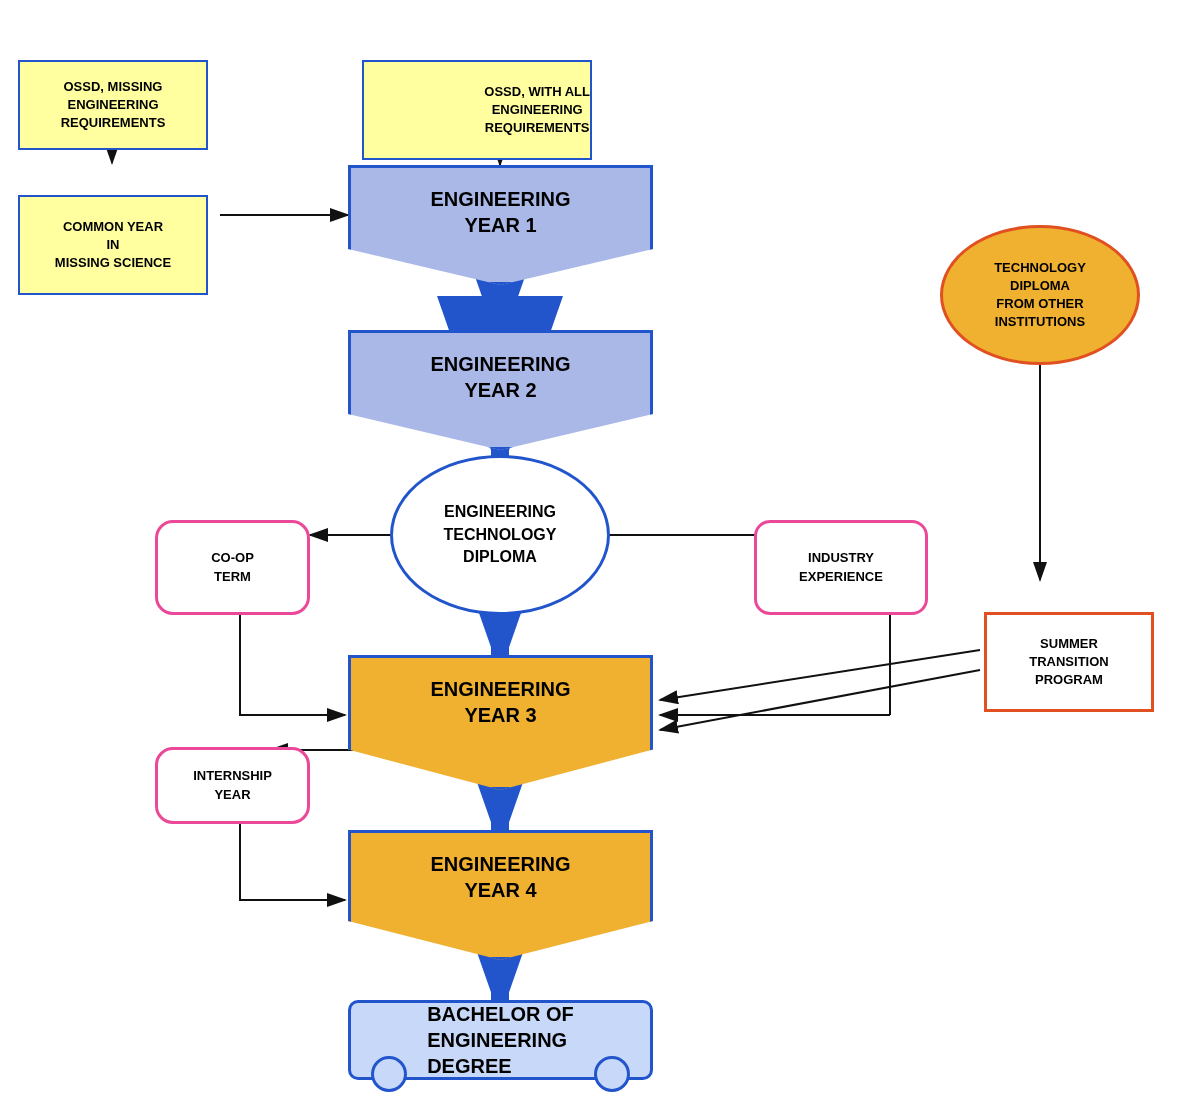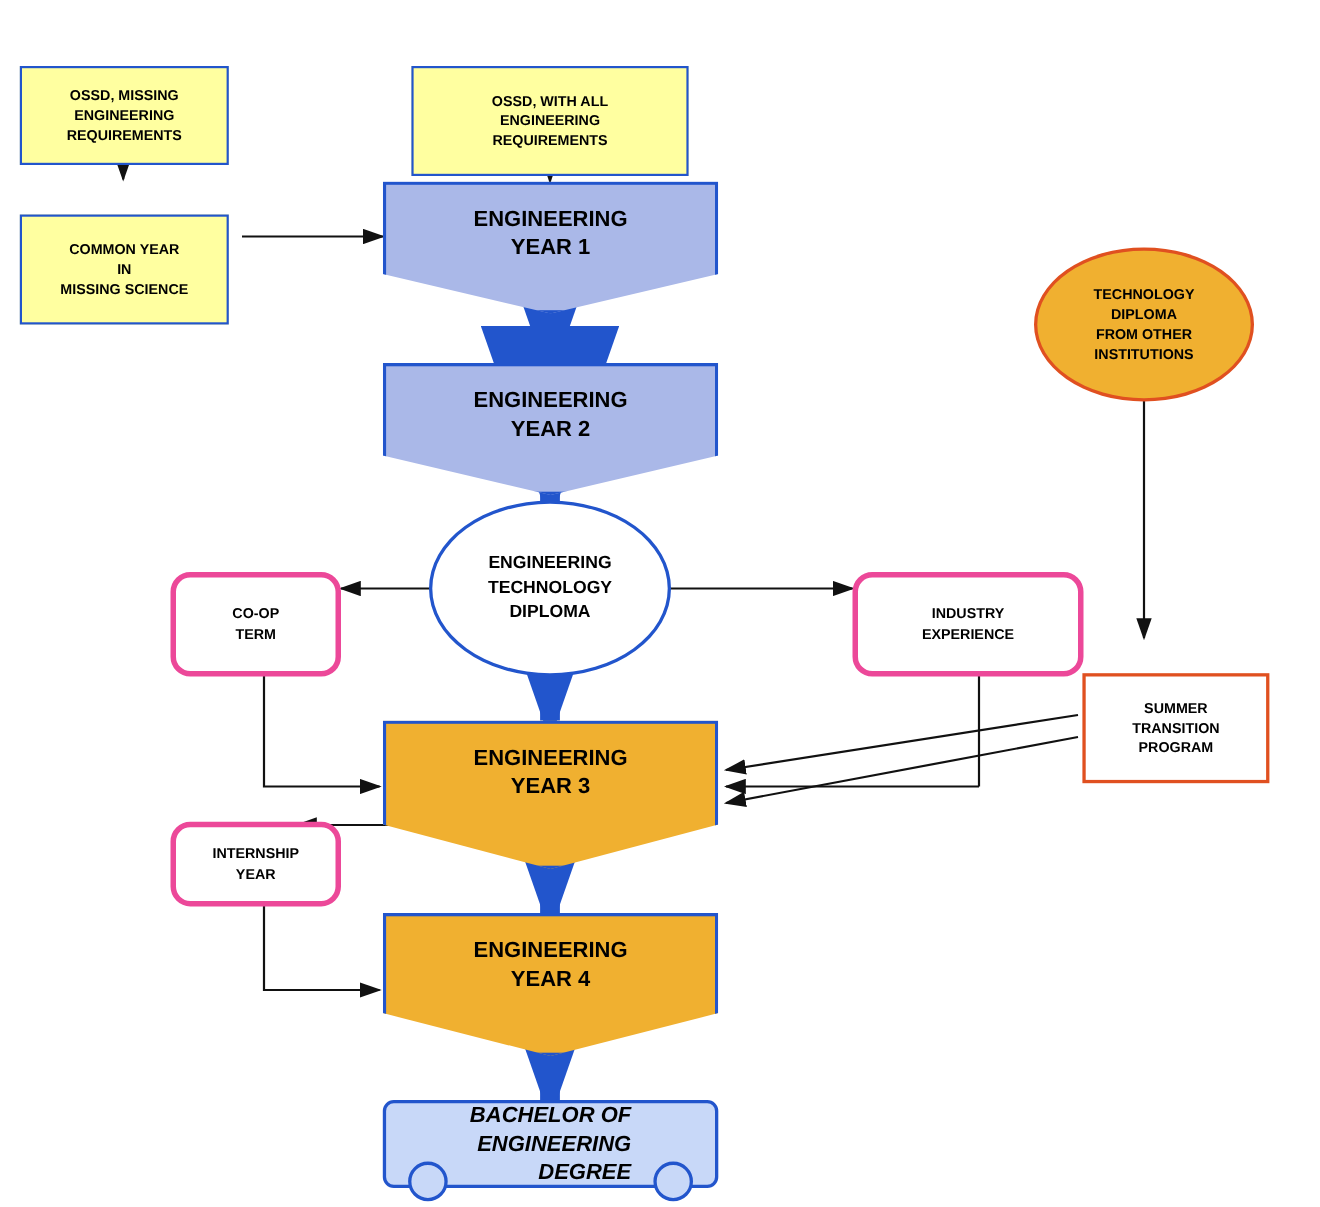--- a/index.html
+++ b/index.html
@@ -28,21 +28,21 @@
       margin-top: 32px;
     }
     
     .box-yellow-light {
       background: #ffffa0;
       border: 2.5px solid #2255cc;
     }
     
     .box-yellow-round {
       background: #fff;
-      border: 5px solid #ec4899;
+      border: 3px solid #ec4899;
       border-radius: 18px;
     }
     
     .arrow-down-blue {
       background: #aab8e8;
       border: 3px solid #2255cc;
       clip-path: polygon(0 0, 100% 0, 100% 70%, 50% 100%, 0 70%);
       display: flex;
       align-items: flex-start;
       padding-top: 18px;
@@ -97,24 +97,23 @@
     }
     
     .scroll-box {
       position: absolute;
       background: #c8d8f8;
       border: 3px solid #2255cc;
       border-radius: 10px;
       display: flex;
       align-items: center;
       justify-content: center;
-      text-align: right;
-      font-weight: bold;
-      font-size: 20px;
-      font-style: italic;
+      text-align: left;
+      font-weight: bold;
+      font-size: 20px;
     }
     .scroll-box::before, .scroll-box::after {
       content: '';
       position: absolute;
       width: 30px;
       height: 30px;
       background: #c8d8f8;
       border: 3px solid #2255cc;
       border-radius: 50%;
       bottom: -15px;
@@ -202,21 +201,21 @@
 ENGINEERING
 REQUIREMENTS</span>
   </div>
 
   <div class="box box-yellow-light" style="left:18px;top:163px;width:190px;height:100px;">
     <span class="box-text" style="white-space:pre-line">COMMON YEAR
 IN
 MISSING SCIENCE</span>
   </div>
 
-  <div class="box box-yellow-light" style="left:374px;top:28px;width:252px;height:100px;">
+  <div class="box box-yellow-light" style="left:362px;top:28px;width:230px;height:100px;justify-content:flex-end;">
     <span class="box-text" style="white-space:pre-line">OSSD, WITH ALL
 ENGINEERING
 REQUIREMENTS</span>
   </div>
 
   <div class="arrow-down-blue" style="left:348px;top:165px;width:305px;height:120px;">
     <span class="box-text-lg" style="white-space:pre-line">ENGINEERING
 YEAR 1</span>
   </div>
 
@@ -229,21 +228,21 @@
     <span class="box-text" style="white-space:pre-line;font-size:16px;font-weight:bold;">ENGINEERING
 TECHNOLOGY
 DIPLOMA</span>
   </div>
 
   <div class="box box-yellow-round" style="left:155px;top:488px;width:155px;height:95px;">
     <span class="box-text" style="white-space:pre-line">CO-OP
 TERM</span>
   </div>
 
-  <div class="box box-yellow-round" style="left:775px;top:488px;width:210px;height:95px;">
+  <div class="box box-yellow-round" style="left:754px;top:488px;width:174px;height:95px;border-radius:16px;">
     <span class="box-text" style="white-space:pre-line">INDUSTRY
 EXPERIENCE</span>
   </div>
 
   <div class="arrow-down-gold" style="left:348px;top:655px;width:305px;height:135px;">
     <span class="box-text-lg" style="white-space:pre-line">ENGINEERING
 YEAR 3</span>
   </div>
 
   <div class="box box-yellow-round" style="left:155px;top:715px;width:155px;height:77px;">

